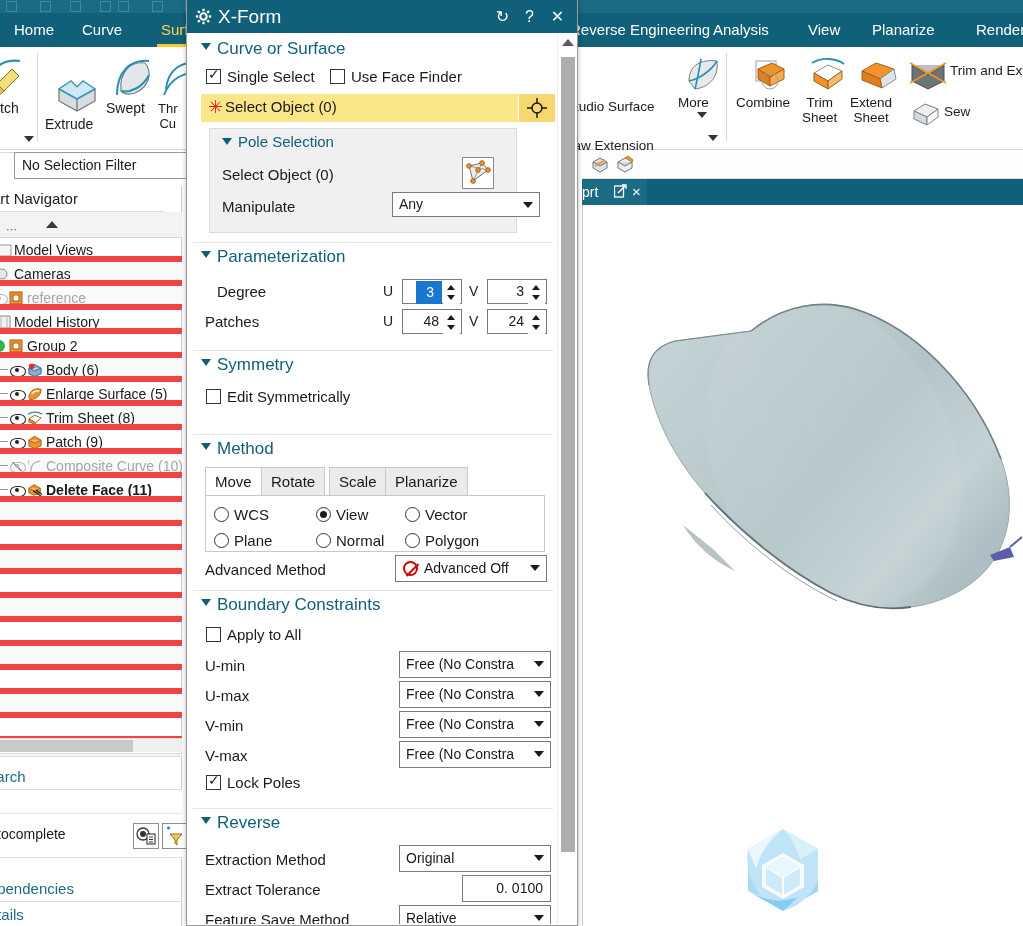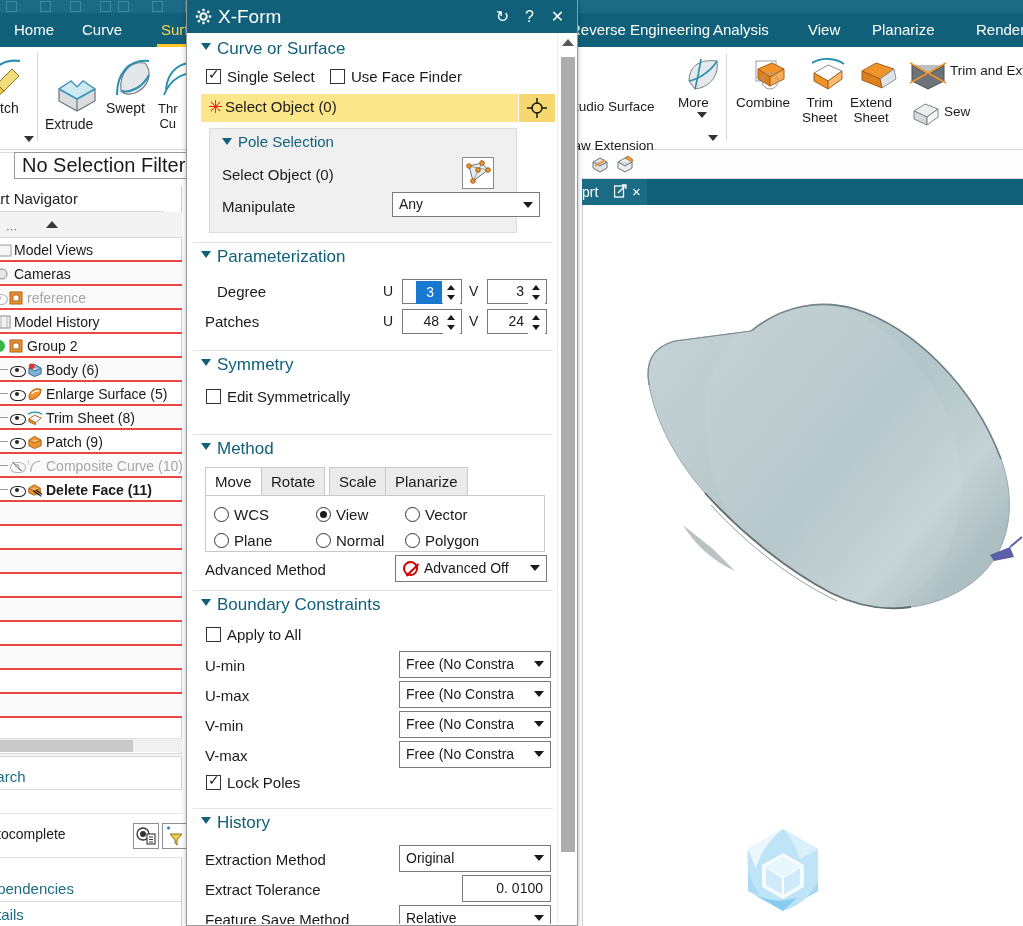--- a/index.html
+++ b/index.html
@@ -46,21 +46,21 @@
   }
   .rb-item { position:absolute; text-align:center; font-size:13px; color:#222; }
   .rb-item .lbl { display:block; line-height:15px; }
   .rb-grouplbl {
     position:absolute; font-size:13px; color:#1b6b85;
   }
   .rb-sep { position:absolute; width:1px; background:#d8d8d8; }
 
   .selfilter {
     position:absolute; left:14px; top:152px; width:176px; height:27px;
-    border:1px solid #9a9a9a; background:#fff; font-size:20px;
+    border:1px solid #9a9a9a; background:#fff; font-size:14px;
     line-height:25px; padding-left:7px; color:#1a1a1a; overflow:hidden; white-space:nowrap;
   }
   .selfilter-pre {
     position:absolute; left:0; top:152px; width:14px; height:27px;
     background:#fff; border-top:1px solid #d9d9d9;
   }
 
   
   .nav-panel {
     position:absolute; left:0; top:186px; width:182px; height:740px;
@@ -79,21 +79,21 @@
     position:absolute; left:46px; top:9px; width:0;height:0;
     border-left:6px solid transparent;border-right:6px solid transparent;
     border-bottom:7px solid #3a3a3a;
   }
   .nav-toolbar .dots {
     position:absolute; left:6px; top:11px; font-size:11px; color:#2b6f8c;
   }
   .tree { position:absolute; left:0; top:52px; width:182px; }
   .trow {
     position:relative; height:24px; line-height:24px; white-space:nowrap;
-    border-bottom:2px solid #ef4444; font-size:14px; overflow:hidden;
+    border-bottom:6px solid #ef4444; font-size:14px; overflow:hidden;
   }
   .trow.alt { background:#fafafa; }
   .trow .tlabel { position:absolute; white-space:nowrap; }
   .trow.dim .tlabel { color:#a6a6a6; }
   .trow.bold .tlabel { font-weight:bold; }
   .ico { position:absolute; top:4px; width:16px; height:16px; }
 
   .eye {
     position:absolute; top:8px; width:14px; height:9px;
   }
@@ -845,21 +845,21 @@
         <span class="valL">Free (No Constra</span>
         <span class="dd"></span>
       </div>
 
       <div class="chk checked" style="left:13px; top:184px;"></div>
       <div class="lbl" style="left:34px; top:183px; font-size:15px;">Lock Poles</div>
     </div>
 
     <div class="sec" style="top:776px; height:118px; border-bottom:none;">
       <div class="tri" style="left:8px;"></div>
-      <div class="sec-title" style="left:24px;">History</div>
+      <div class="sec-title" style="left:24px;">Reverse</div>
 
       <div class="lbl" style="left:12px; top:42px; font-size:15px;">Extraction Method</div>
       <div class="field" style="left:206px; top:36px; width:152px; height:27px; line-height:25px;">
         <span class="valL">Original</span>
         <span class="dd"></span>
       </div>
 
       <div class="lbl" style="left:12px; top:72px; font-size:15px;">Extract Tolerance</div>
       <div class="field" style="left:269px; top:66px; width:89px; height:27px; line-height:25px; text-align:right;">
         <span style="position:absolute;right:7px;top:0;">0. 0100</span>

